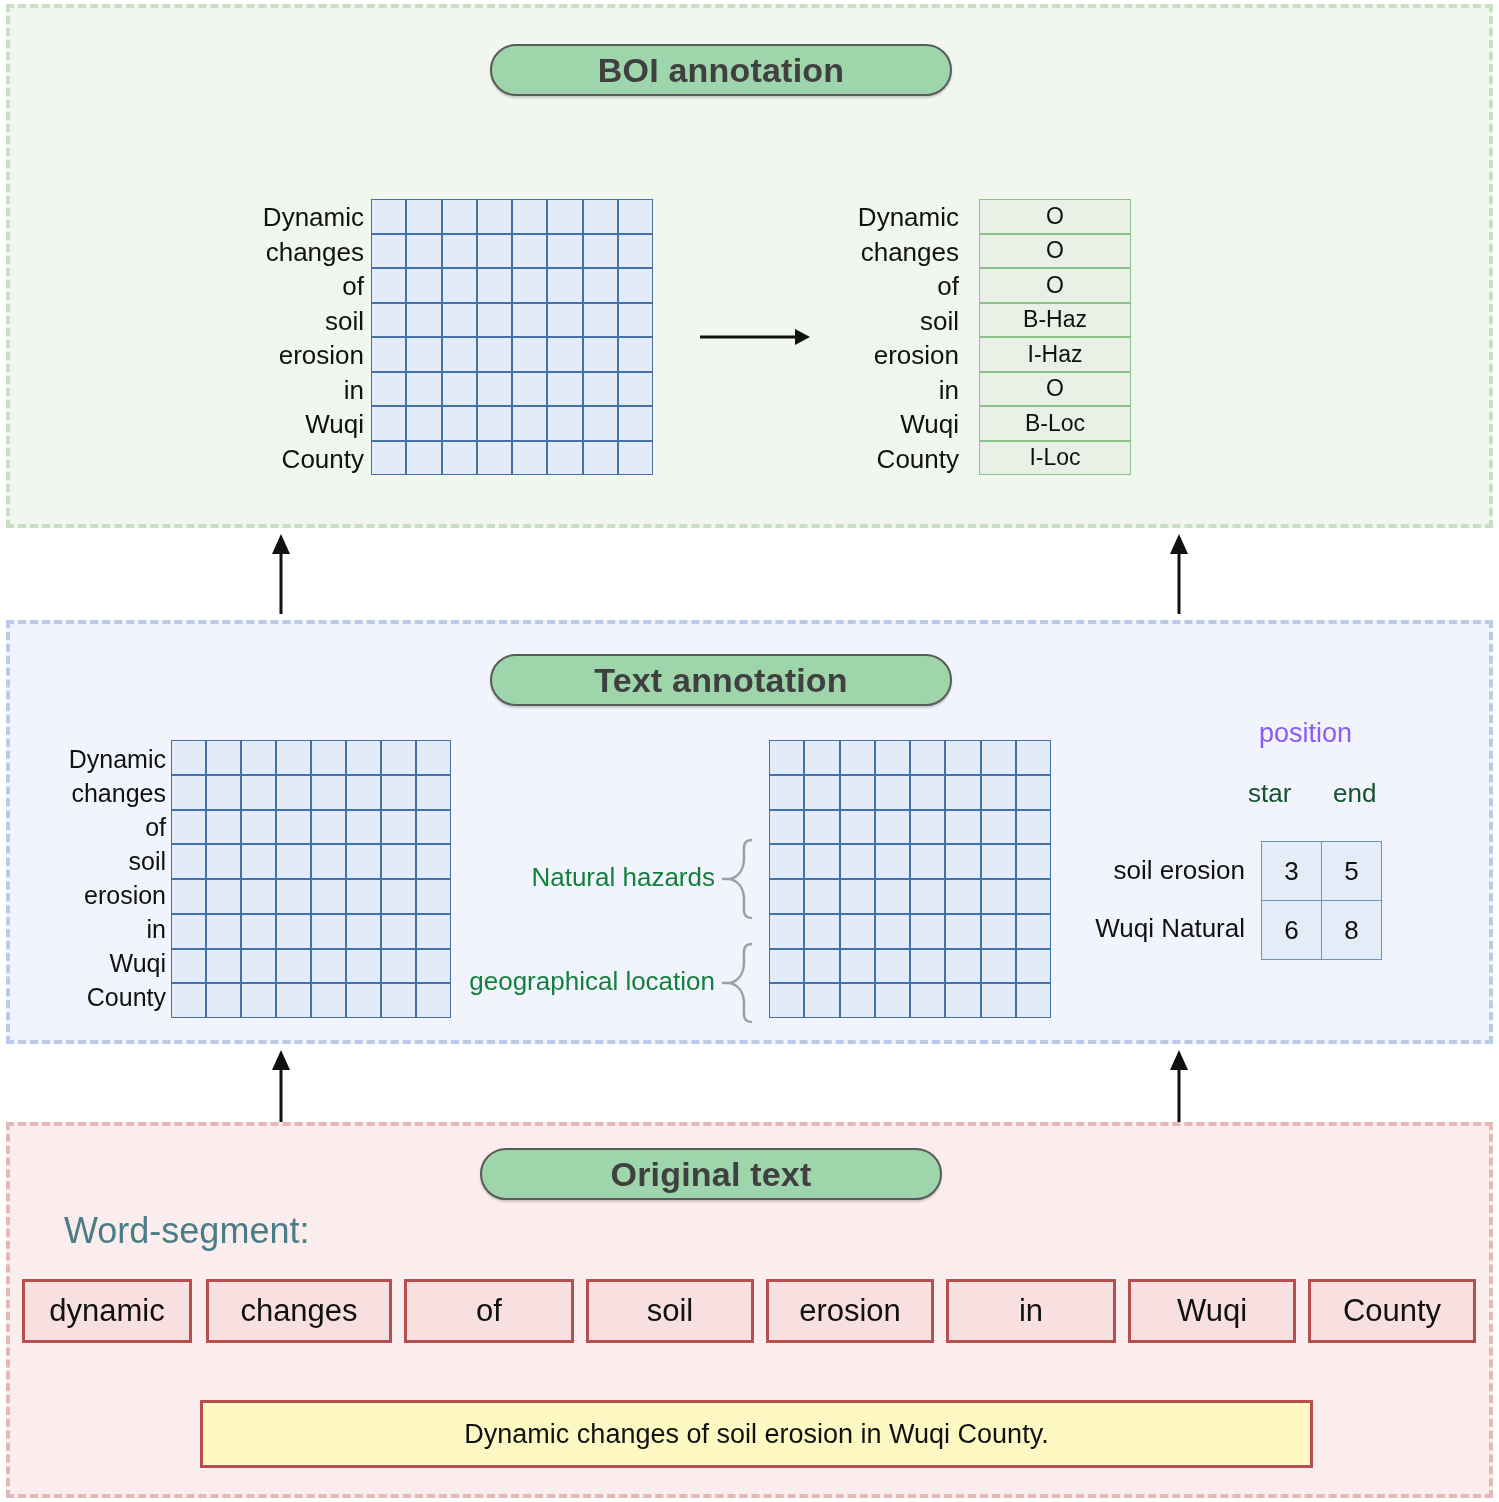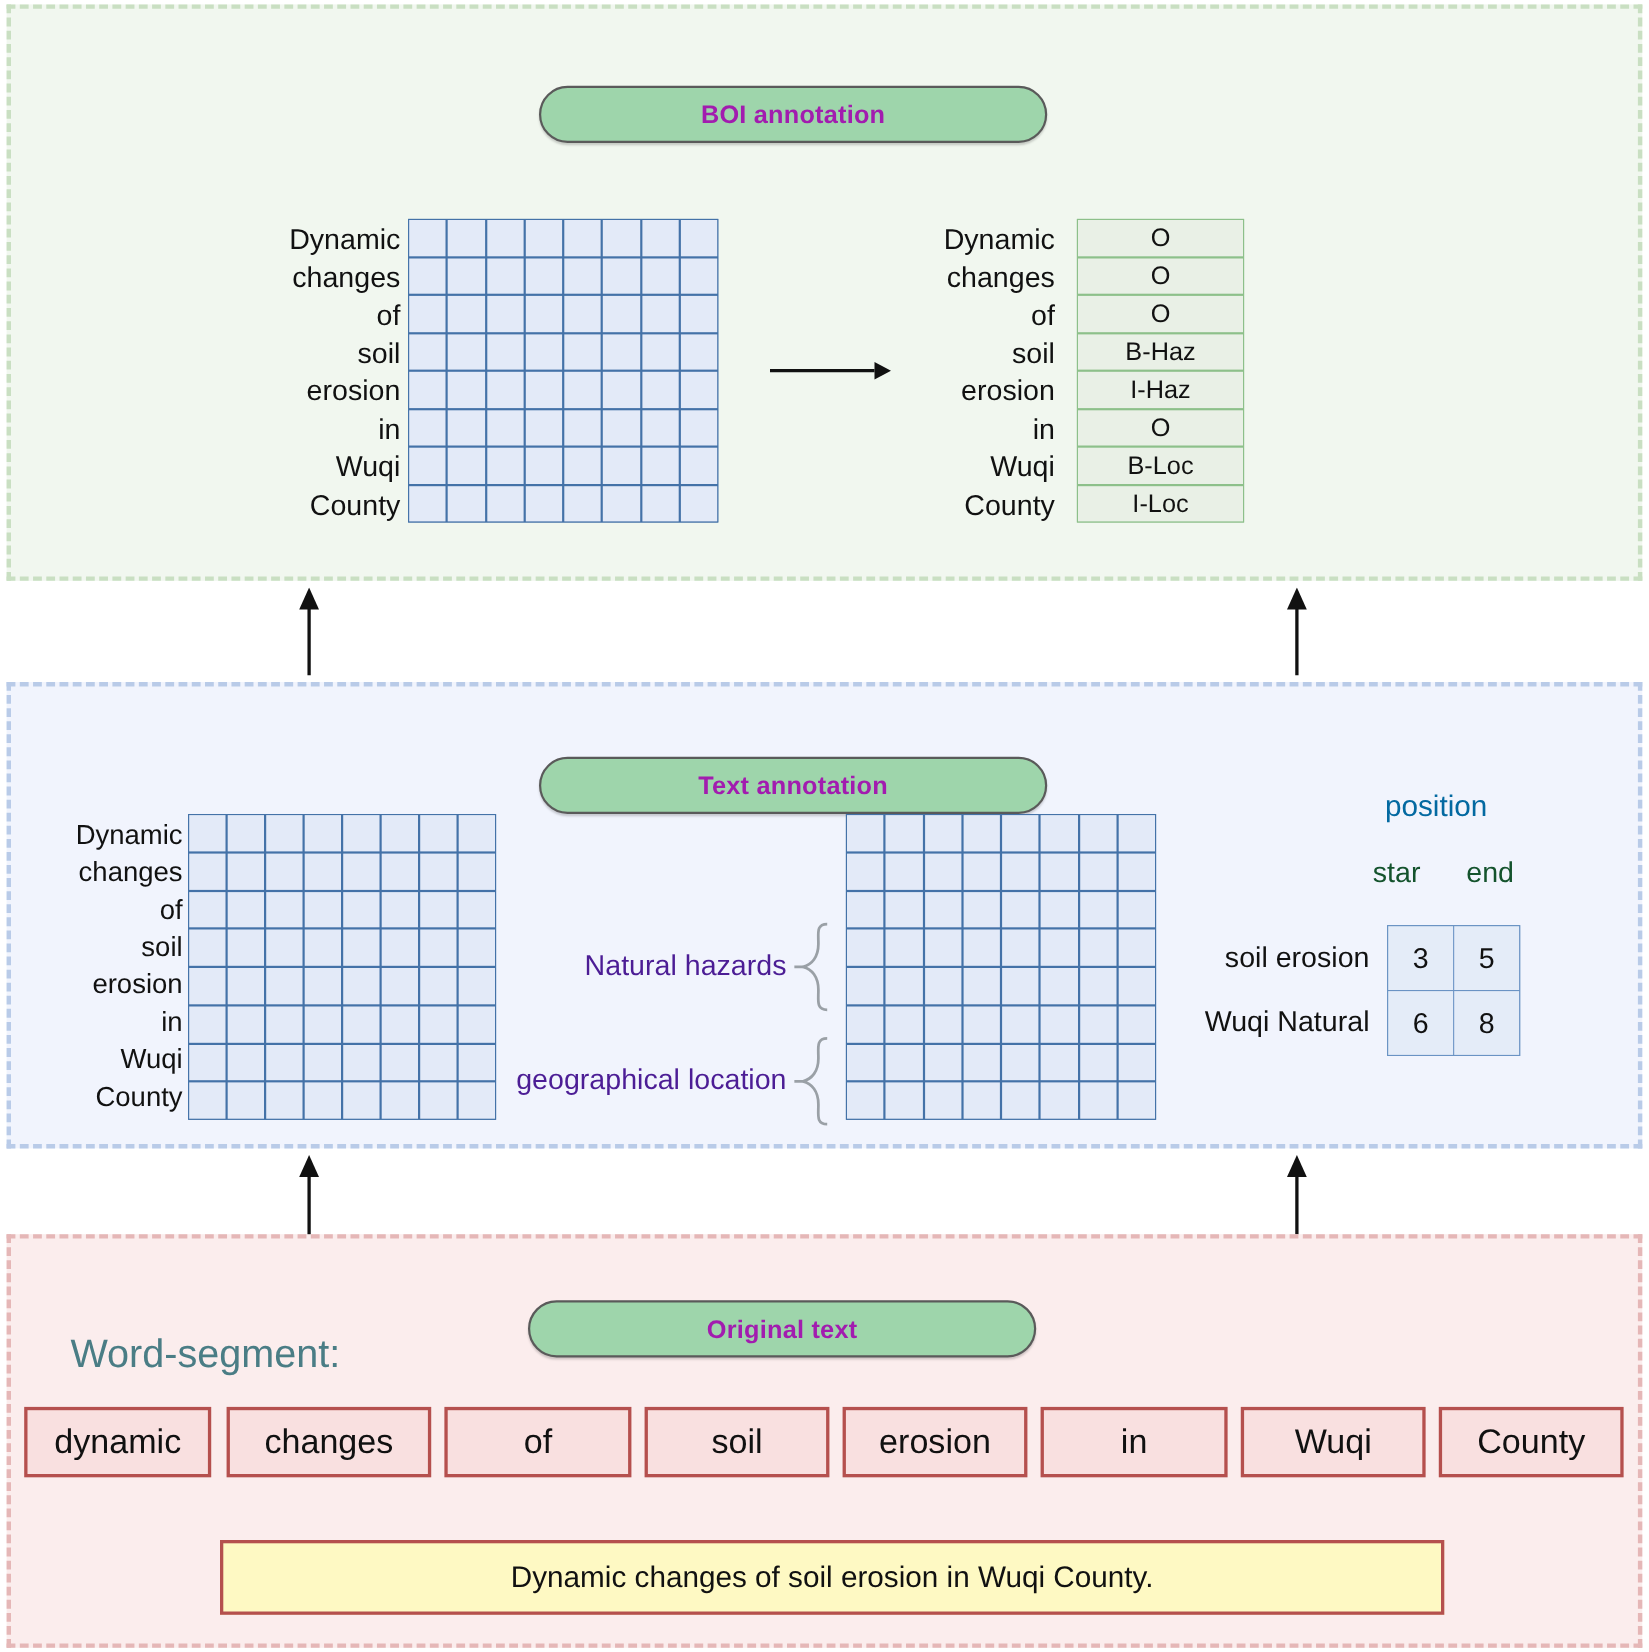--- a/index.html
+++ b/index.html
@@ -39,29 +39,28 @@
     border: 4px dashed #e5b7b7;
   }
 
   
   .pill {
     position: absolute;
     height: 52px;
     border-radius: 26px;
     background: #9ed5ab;
     border: 2px solid #5a5a5a;
-    color: #a21caf;
+    color: #404040;
     font-weight: bold;
-    font-size: 23px;
+    font-size: 34px;
     display: flex;
     align-items: center;
     justify-content: center;
     letter-spacing: .2px;
     box-shadow: 0 2px 2px rgba(0,0,0,.18);
-    margin-top: 34px;
   }
 
   
   .wordcol {
     position: absolute;
     text-align: right;
     font-size: 26px;
     color: #111;
     line-height: 34.5px;
   }
@@ -91,40 +90,40 @@
     align-items: center;
     justify-content: center;
     font-size: 23px;
     color: #111;
   }
 
   
   .uparrow, .rightarrow { position: absolute; }
 
   
-  .pos-title { position: absolute; font-size: 27px; color: #0369a1; }
+  .pos-title { position: absolute; font-size: 27px; color: #8b5cf6; }
   .pos-head  { position: absolute; font-size: 26px; color: #14532d; }
   .pos-rowlabel { position: absolute; font-size: 26px; color: #111; text-align: right; }
   .postable {
     position: absolute;
     background: #6a93c4;
     border: 1px solid #6a93c4;
     display: grid;
     grid-template-columns: 59px 59px;
     grid-template-rows: 58px 58px;
     gap: 1px;
   }
   .postable > span {
     background: #e4ecf8;
     display: flex; align-items: center; justify-content: center;
     font-size: 26px; color: #111;
   }
 
   
-  .brace-label { position: absolute; font-size: 26px; color: #4c1d95; text-align: right; }
+  .brace-label { position: absolute; font-size: 26px; color: #15803d; text-align: right; }
   .brace { position: absolute; }
 
   
   #wordsegment-label {
     position: absolute;
     font-size: 36px;
     color: #4a7d85;
   }
   .token {
     position: absolute;

